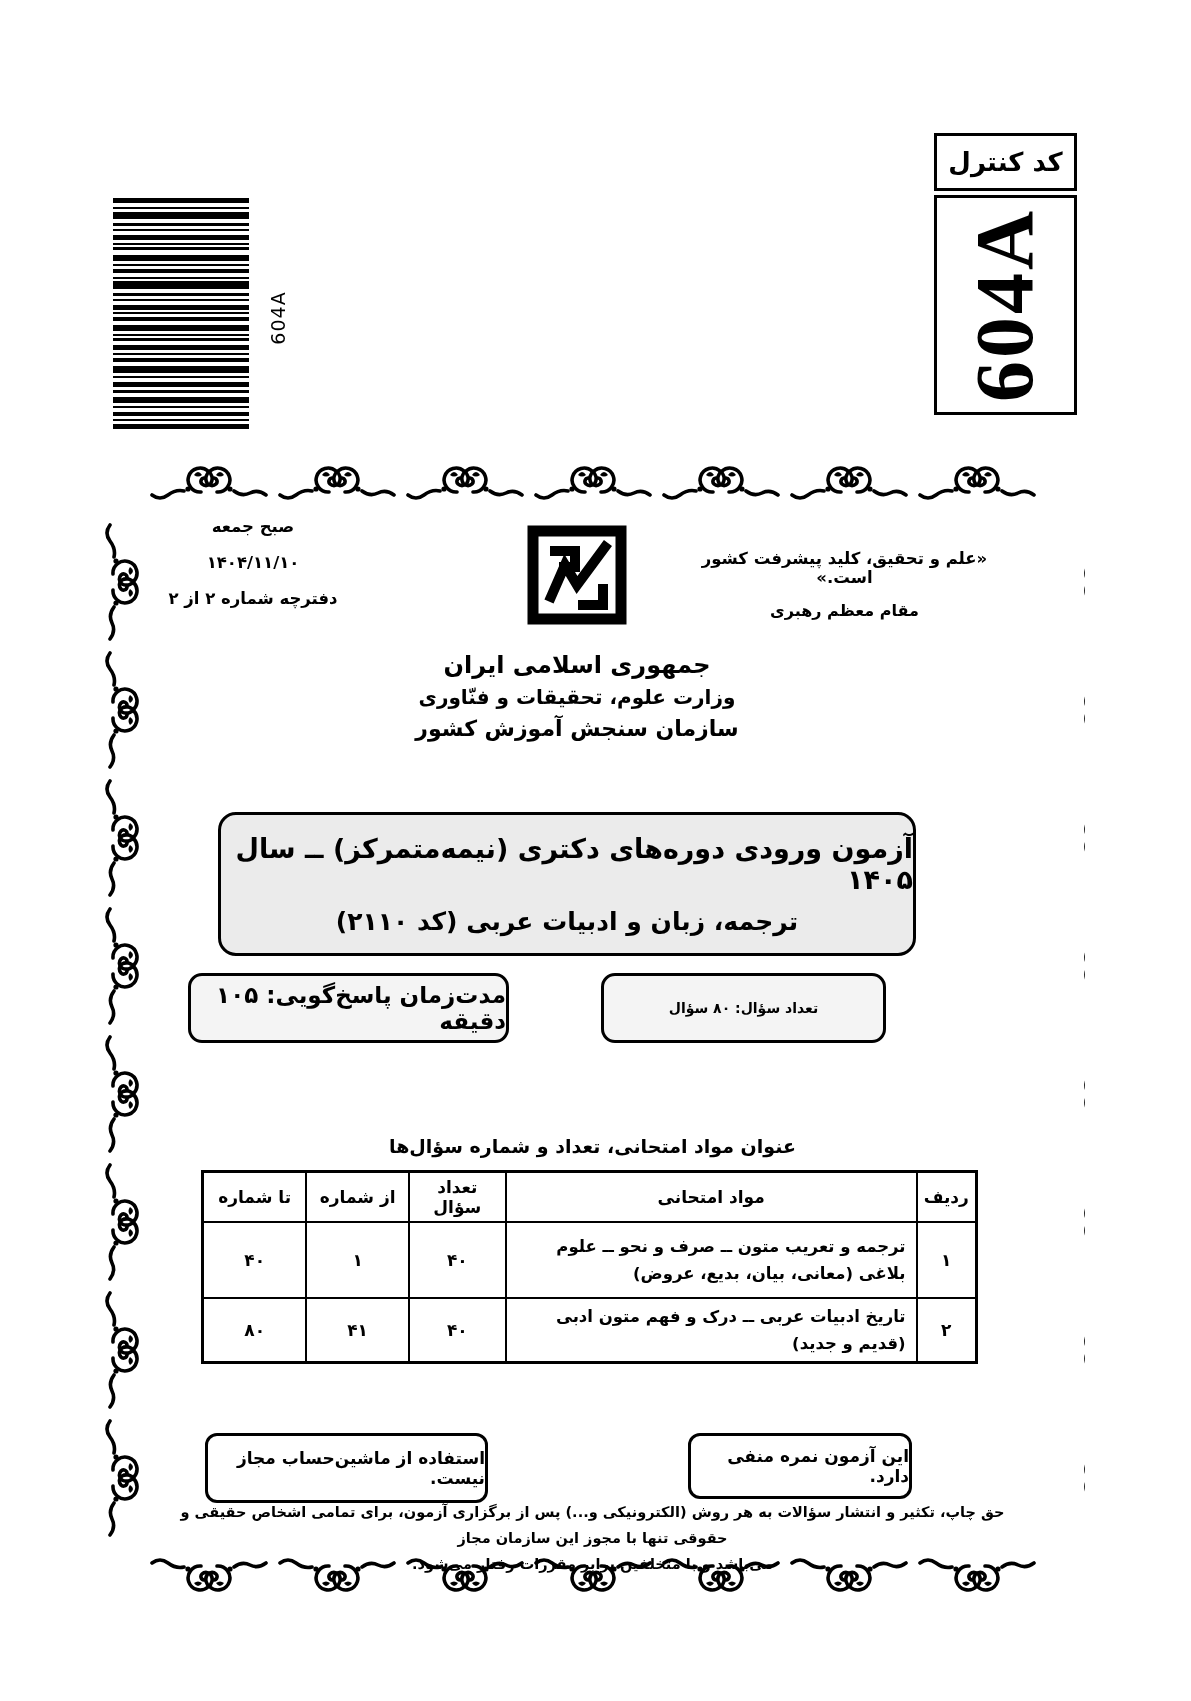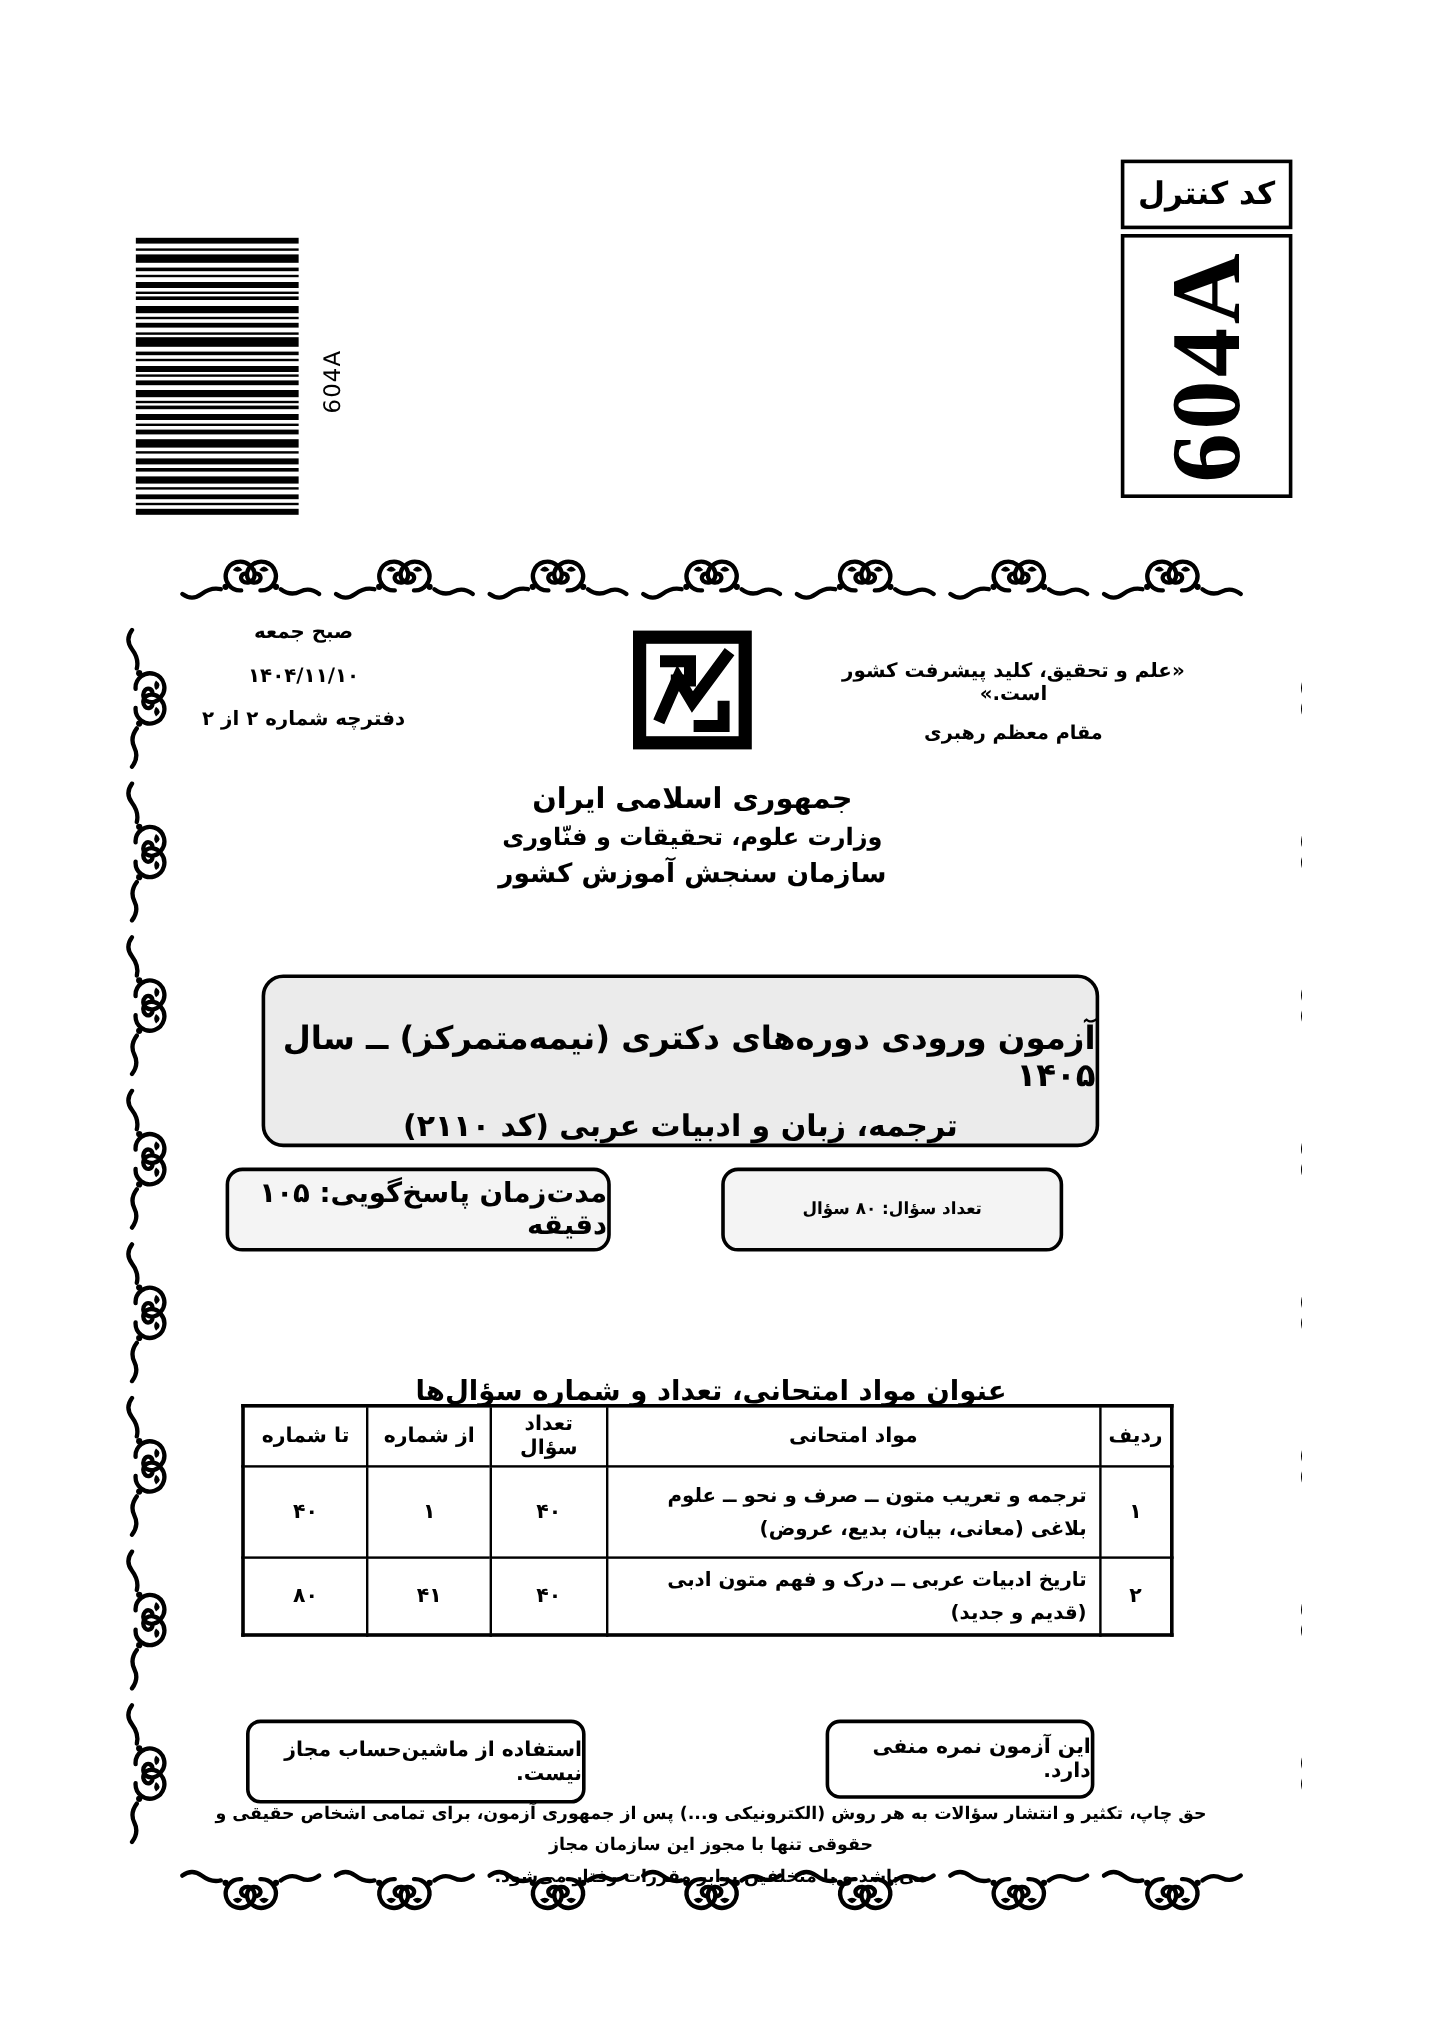--- a/index.html
+++ b/index.html
@@ -53,35 +53,35 @@
   #center-col .emblem{display:block;margin:0 auto 8px auto;}
   #center-col .org1{font-size:24px;font-weight:bold;margin-top:2px;}
   #center-col .org2{font-size:20px;font-weight:bold;margin-top:6px;}
   #center-col .org3{font-size:22px;font-weight:bold;margin-top:7px;}
   #quote{left:572px;top:84px;width:345px;text-align:center;font-weight:bold;font-size:16.5px;}
   #quote .attrib{margin-top:14px;font-size:16px;}
 
   
   #title-box{
     left:118px;top:347px;width:692px;height:138px;background:#ebebeb;border:3.5px solid #000;border-radius:18px;
-    display:flex;flex-direction:column;align-items:center;justify-content:flex-end;gap:12px;font-weight:bold;
+    display:flex;flex-direction:column;align-items:center;justify-content:center;gap:12px;font-weight:bold;
   }
   #title-box .t1{font-size:27px;}
   #title-box .t2{font-size:25px;}
 
   
   .pill{
     background:#f4f4f4;border:3px solid #000;border-radius:14px;
     display:flex;align-items:center;justify-content:center;font-weight:bold;
   }
   #info-right{left:501px;top:508px;width:279px;height:64px;font-size:14px;}
   #info-left{left:88px;top:508px;width:315px;height:64px;font-size:23px;}
 
   
-  #tbl-caption{left:0;top:670px;width:985px;text-align:center;font-weight:bold;font-size:23px;margin-top:12px;}
+  #tbl-caption{left:0;top:670px;width:985px;text-align:center;font-weight:bold;font-size:19px;}
   #exam-table{
     position:absolute;left:101px;top:705px;width:777px;direction:rtl;
     border-collapse:collapse;font-weight:bold;background:#fff;border:3px solid #000;
   }
   #exam-table th,#exam-table td{border:2.5px solid #000;padding:4px 2px;}
   #exam-table th{height:38px;font-size:17px;}
   #exam-table td.c{text-align:center;font-size:17px;}
   #exam-table td.subj{text-align:right;font-size:16.5px;line-height:1.65;padding-right:10px;}
   #exam-table tbody tr.r1 td{height:66px;}
   #exam-table tbody tr.r2 td{height:40px;}
@@ -672,16 +672,16 @@
         <td class="c">۴۱</td>
         <td class="c">۸۰</td>
       </tr>
     </tbody>
   </table>
 
   <div id="notice-right" class="abs rtl notice">این آزمون نمره منفی دارد.</div>
   <div id="notice-left" class="abs rtl notice">استفاده از ماشین‌حساب مجاز نیست.</div>
 
   <div id="copyright" class="abs rtl">
-    <div>حق چاپ، تکثیر و انتشار سؤالات به هر روش (الکترونیکی و...) پس از جمهوری آزمون، برای تمامی اشخاص حقیقی و حقوقی تنها با مجوز این سازمان مجاز</div>
+    <div>حق چاپ، تکثیر و انتشار سؤالات به هر روش (الکترونیکی و...) پس از برگزاری آزمون، برای تمامی اشخاص حقیقی و حقوقی تنها با مجوز این سازمان مجاز</div>
     <div>می‌باشد و با متخلفین برابر مقررات رفتار می‌شود.</div>
   </div>
 </div>
 
 </body></html>

